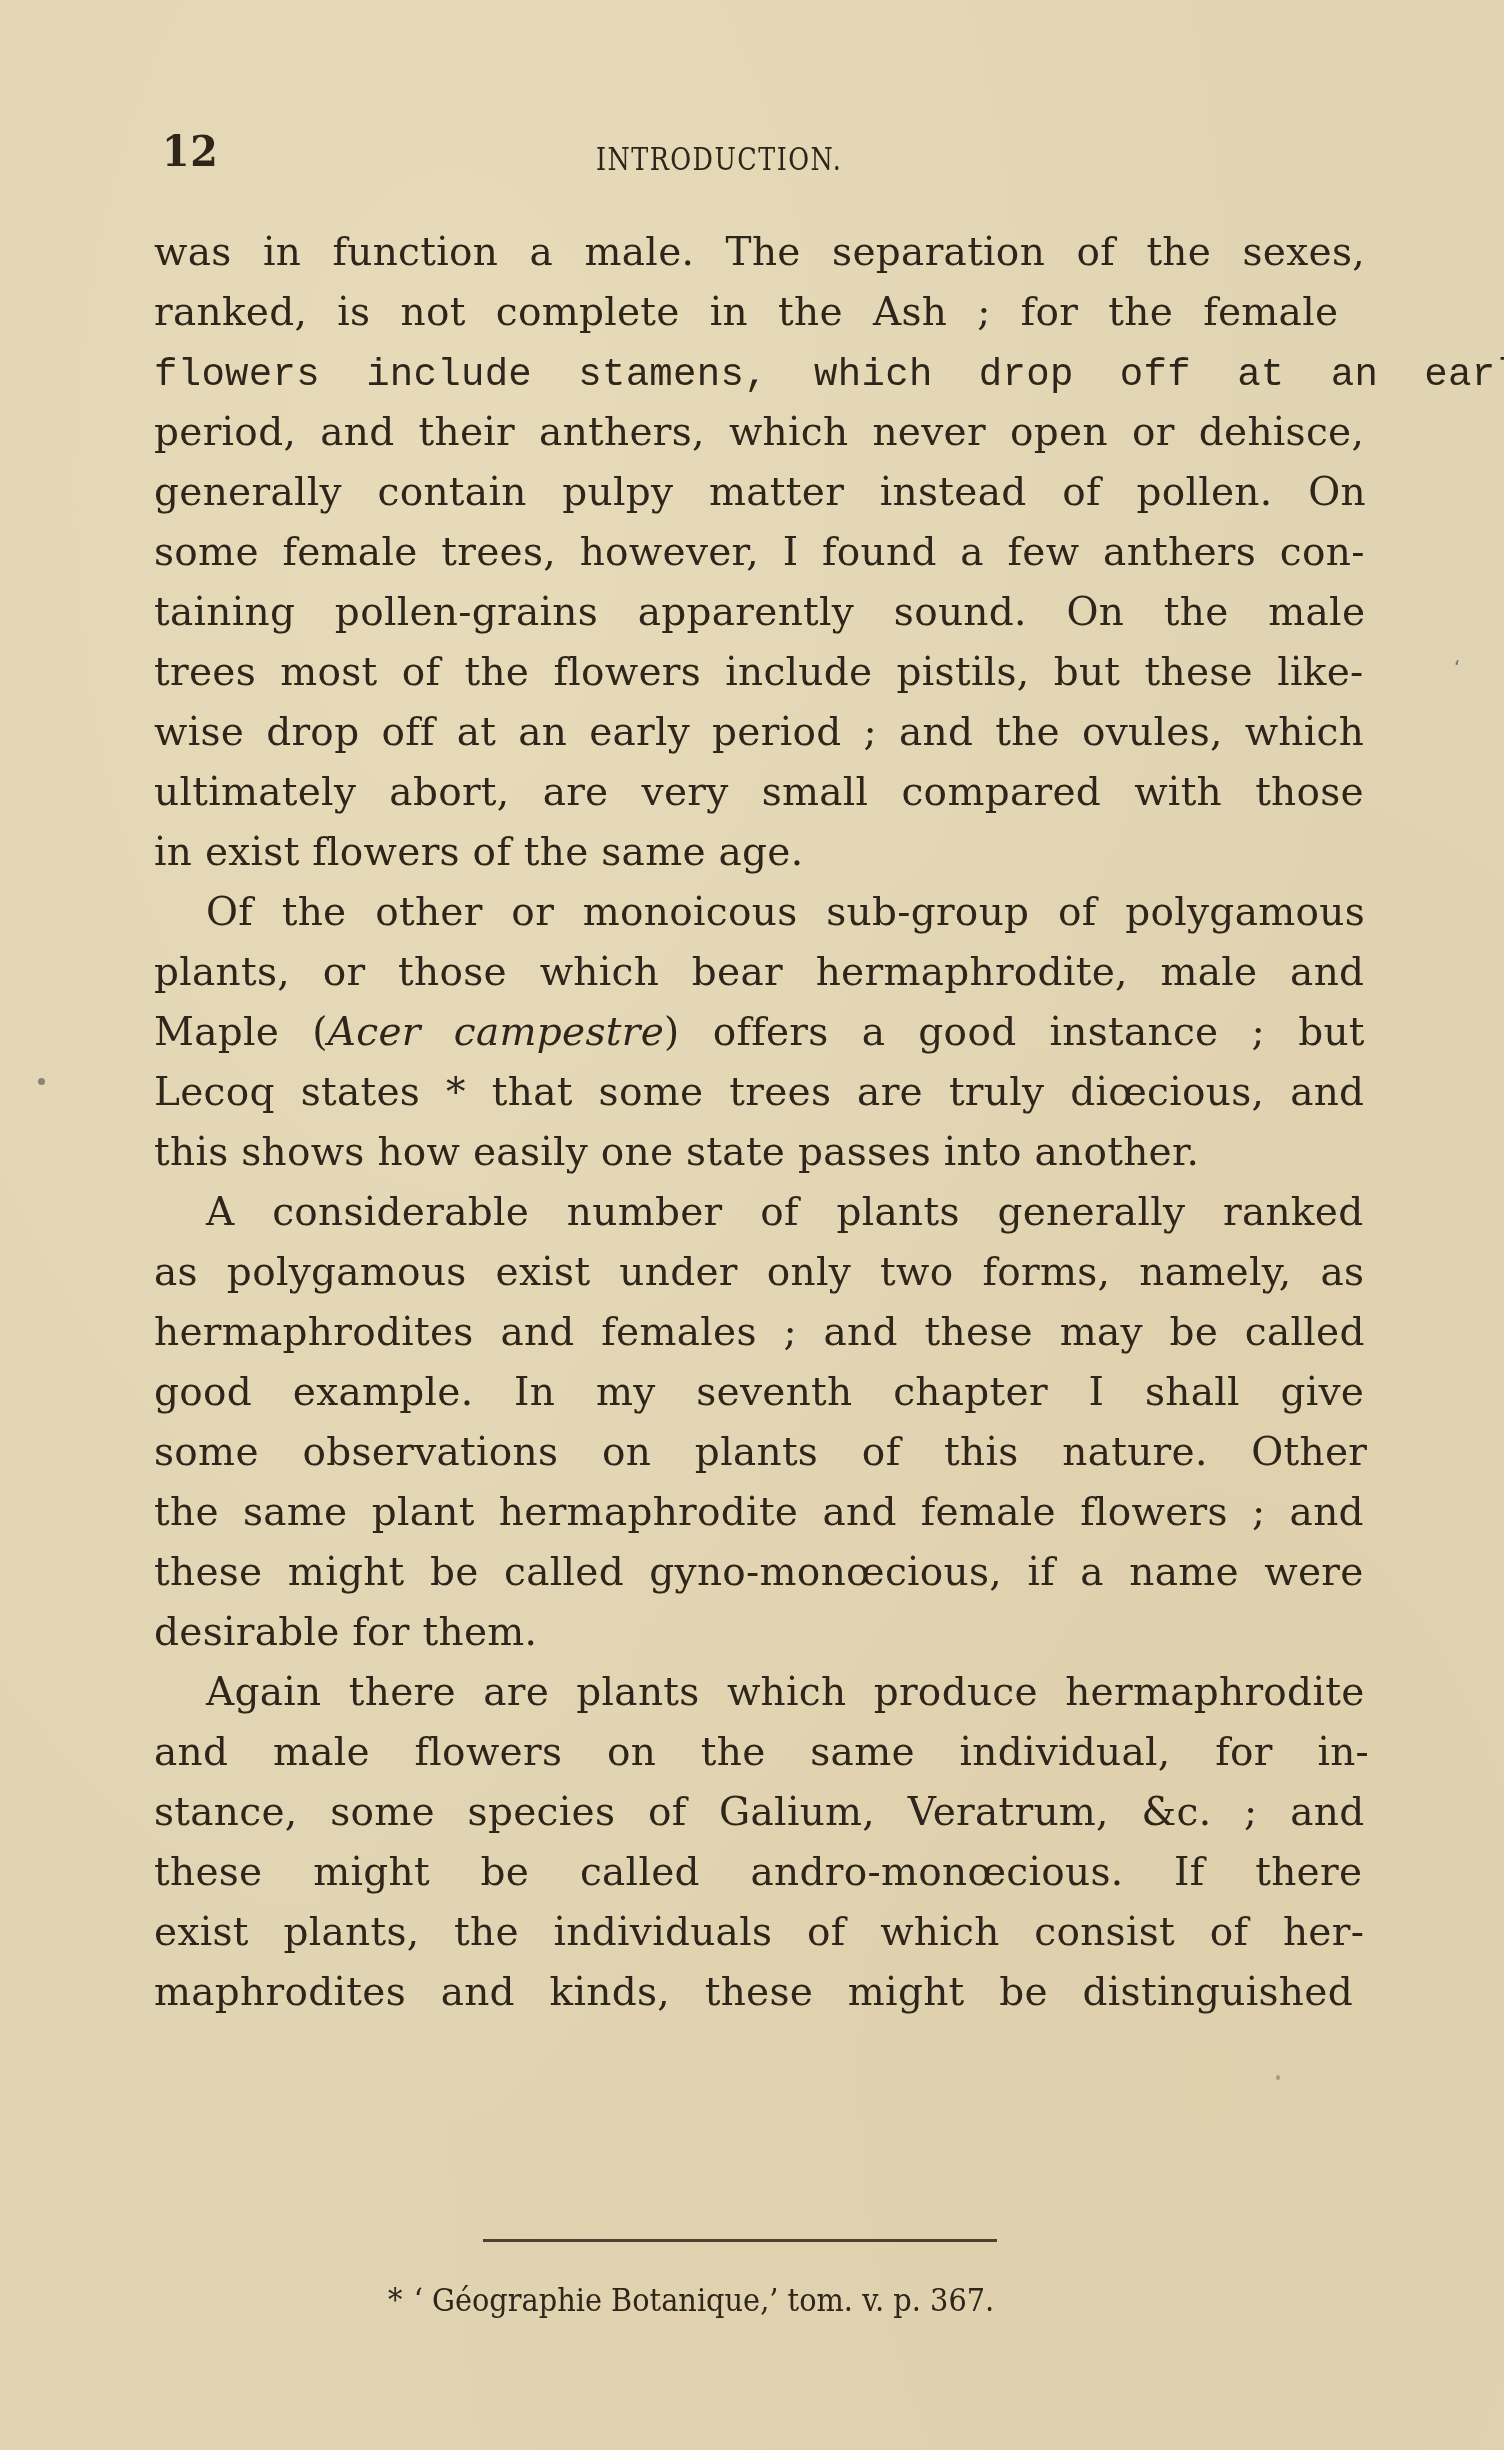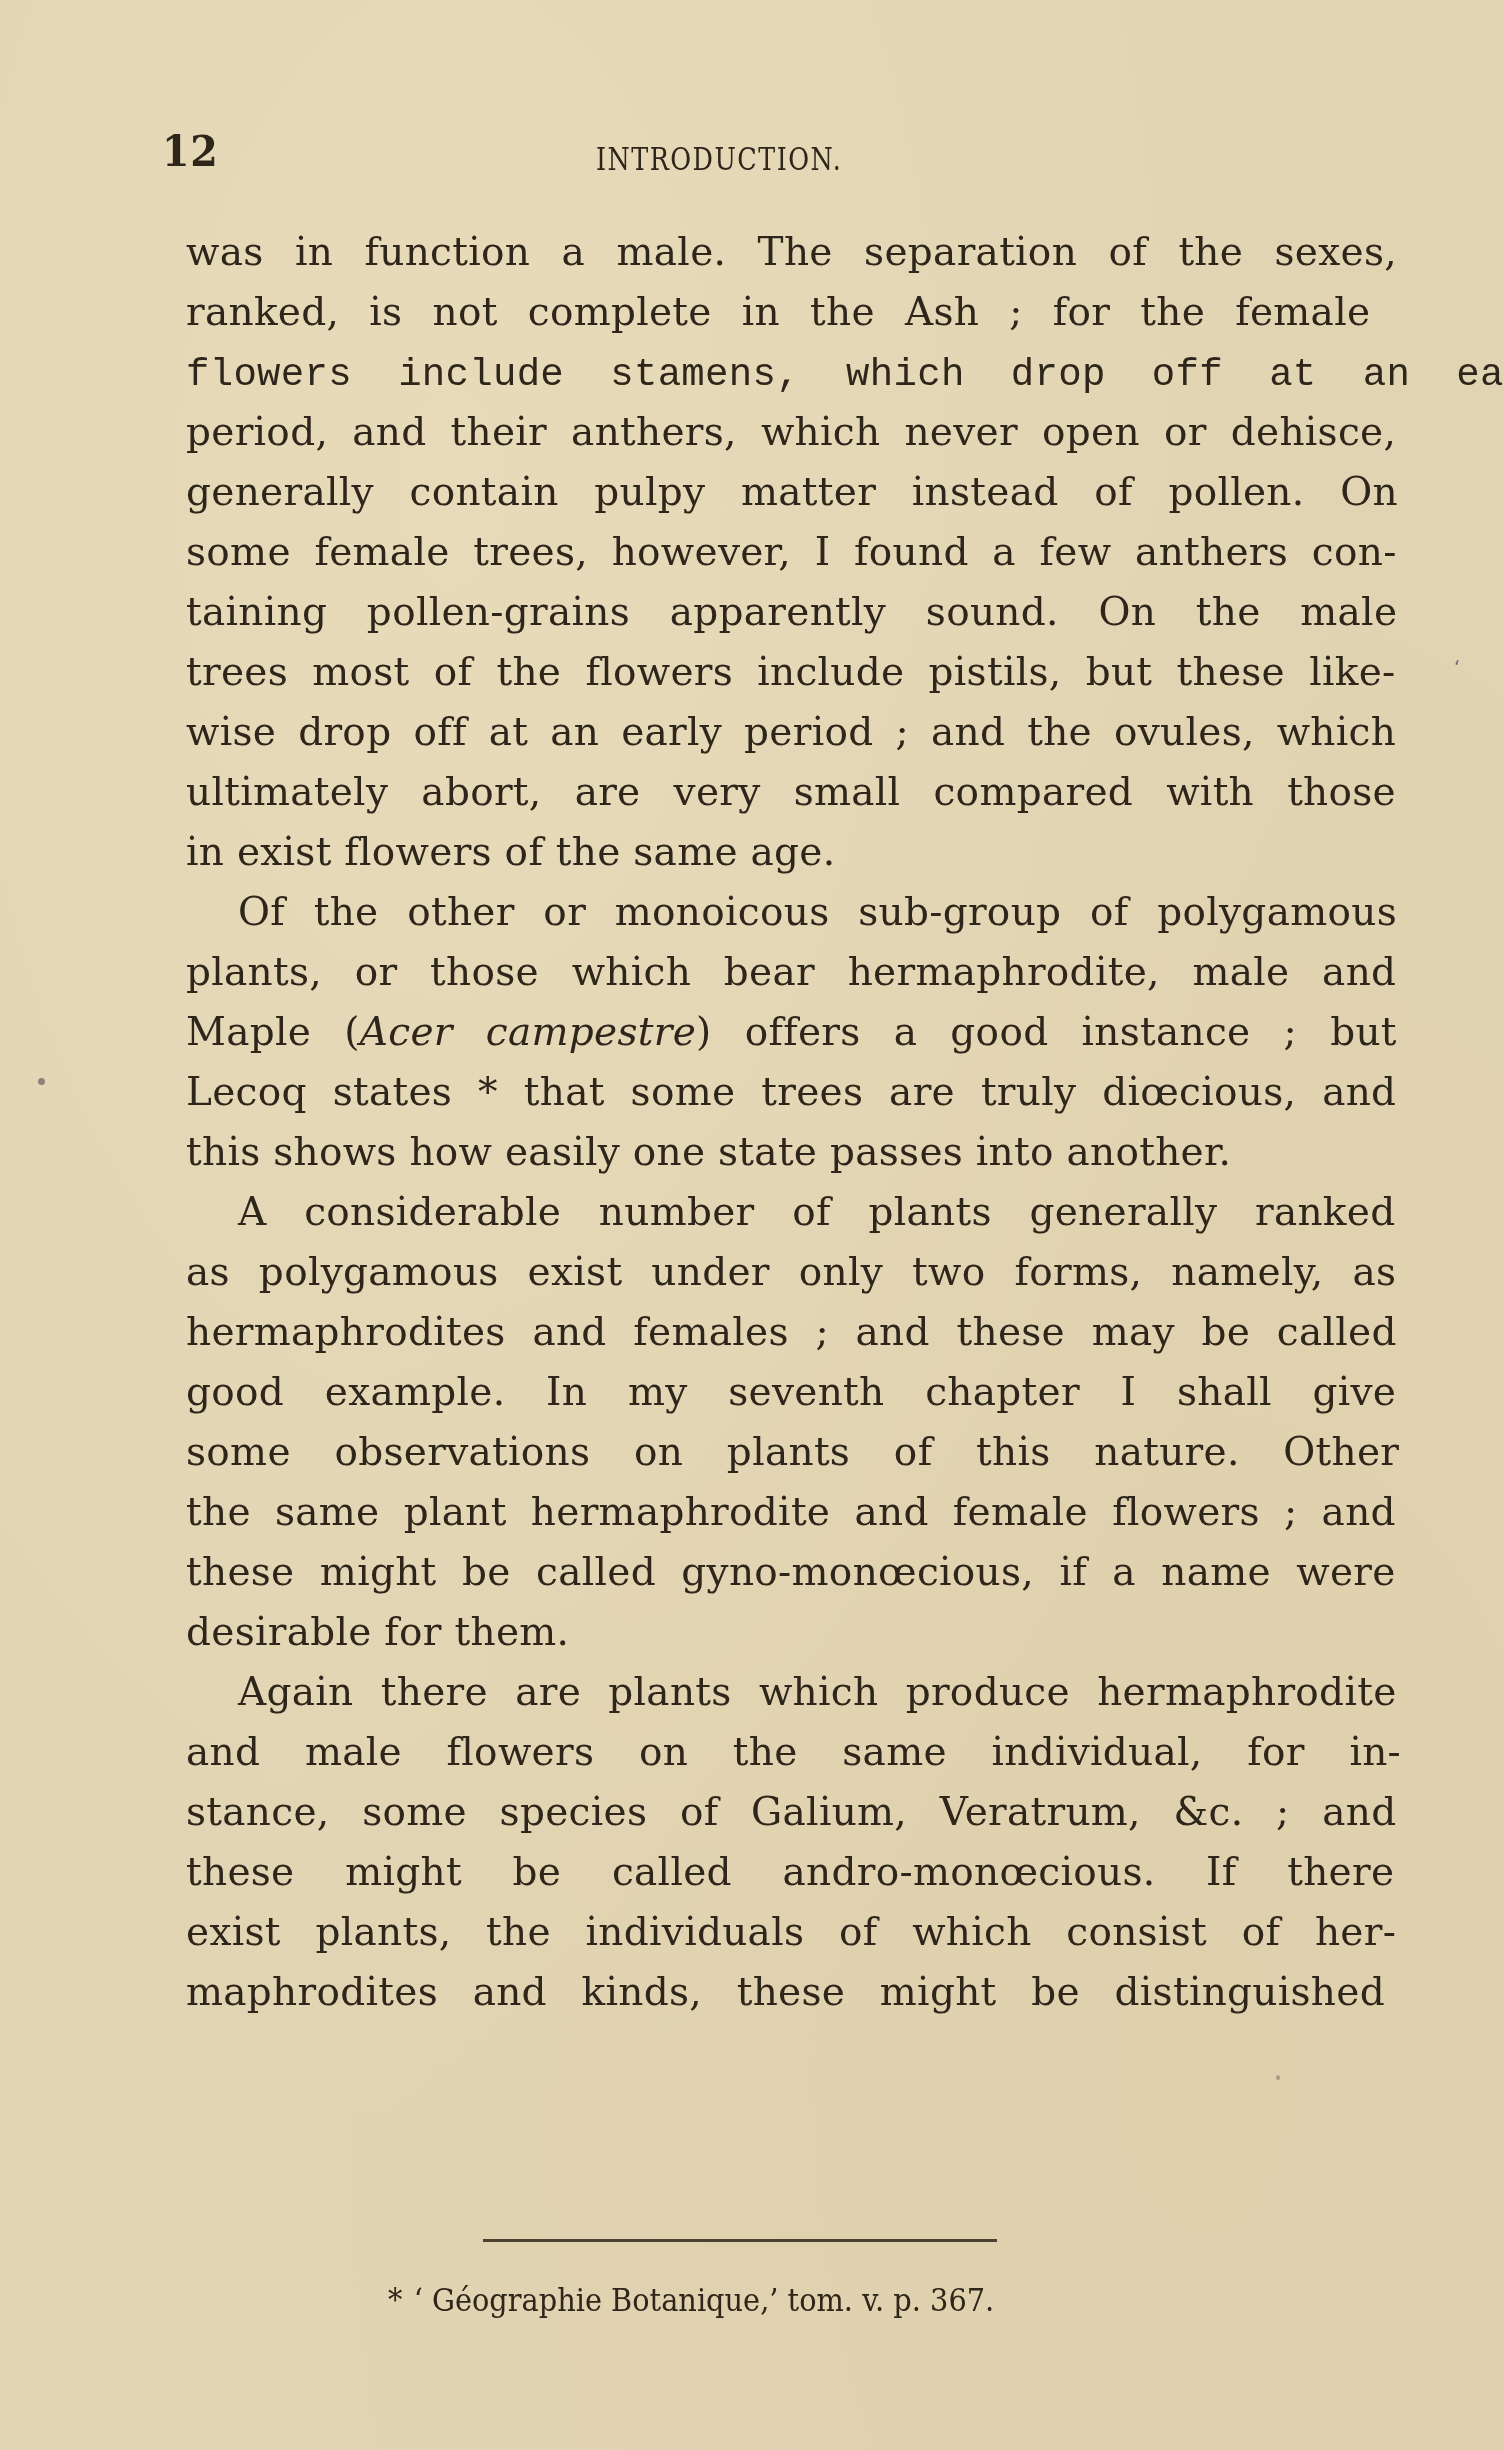--- a/index.html
+++ b/index.html
@@ -64,21 +64,20 @@
       position: relative;
       display: block;
       height: 60px;
       line-height: 60px;
       font-size: 39px;
       white-space: nowrap;
       text-align: justify;
       text-align-last: justify;
       font-family: "DejaVu Serif", serif;
       letter-spacing: 0.3px;
-      margin-left: 32px;
     }
     .line.last {
       text-align-last: left;
     }
     .line.indent {
       padding-left: 52px;
     }
     .line .inner {
       display: block;
       width: 100%;

